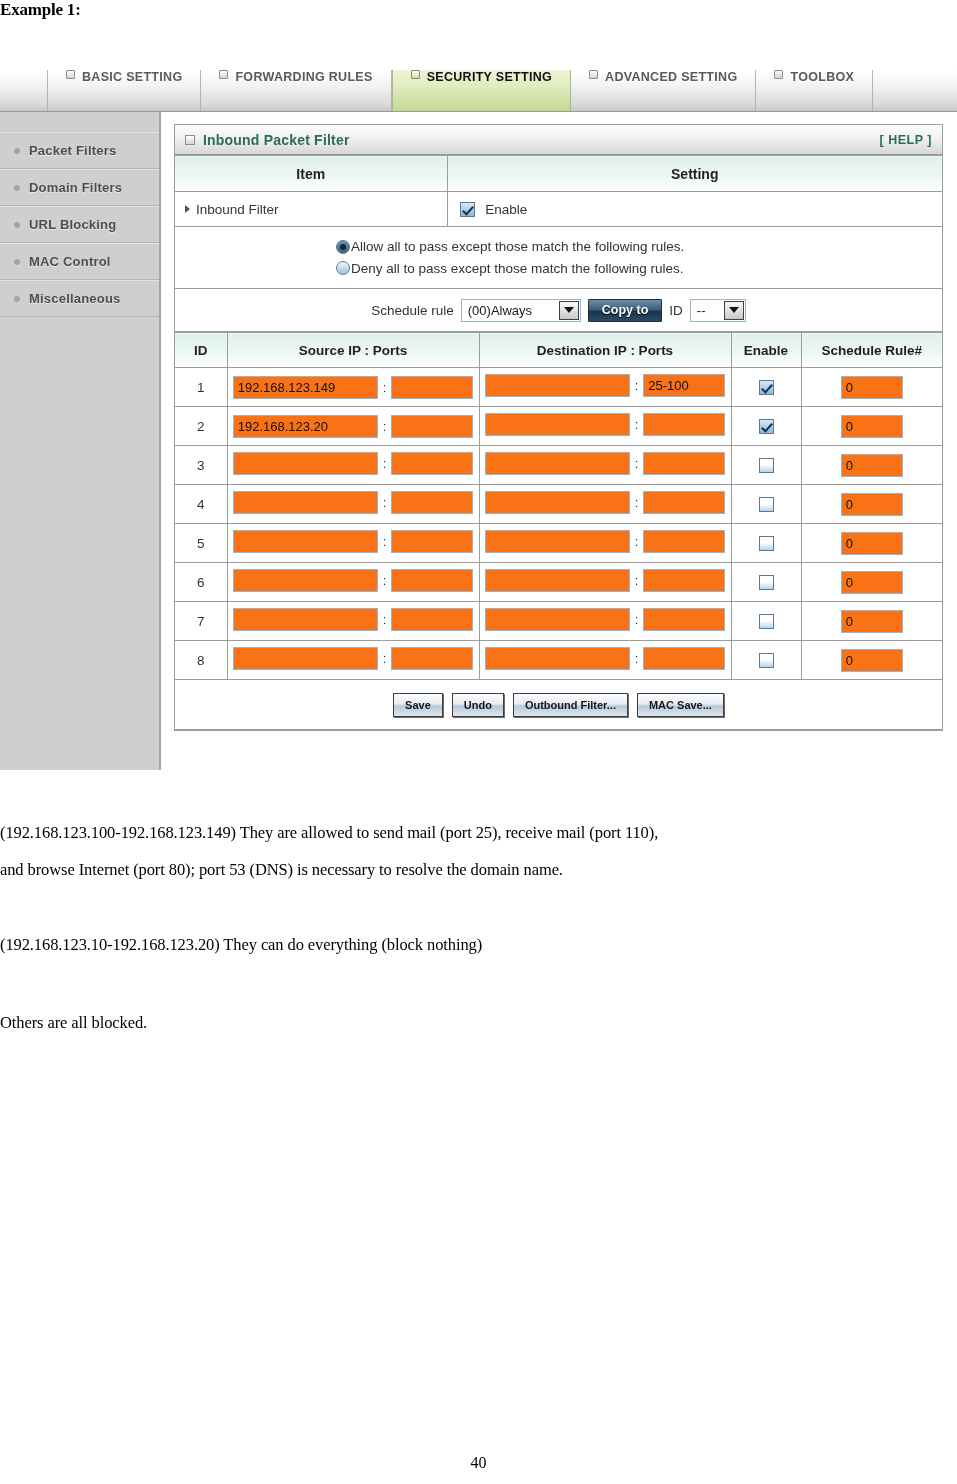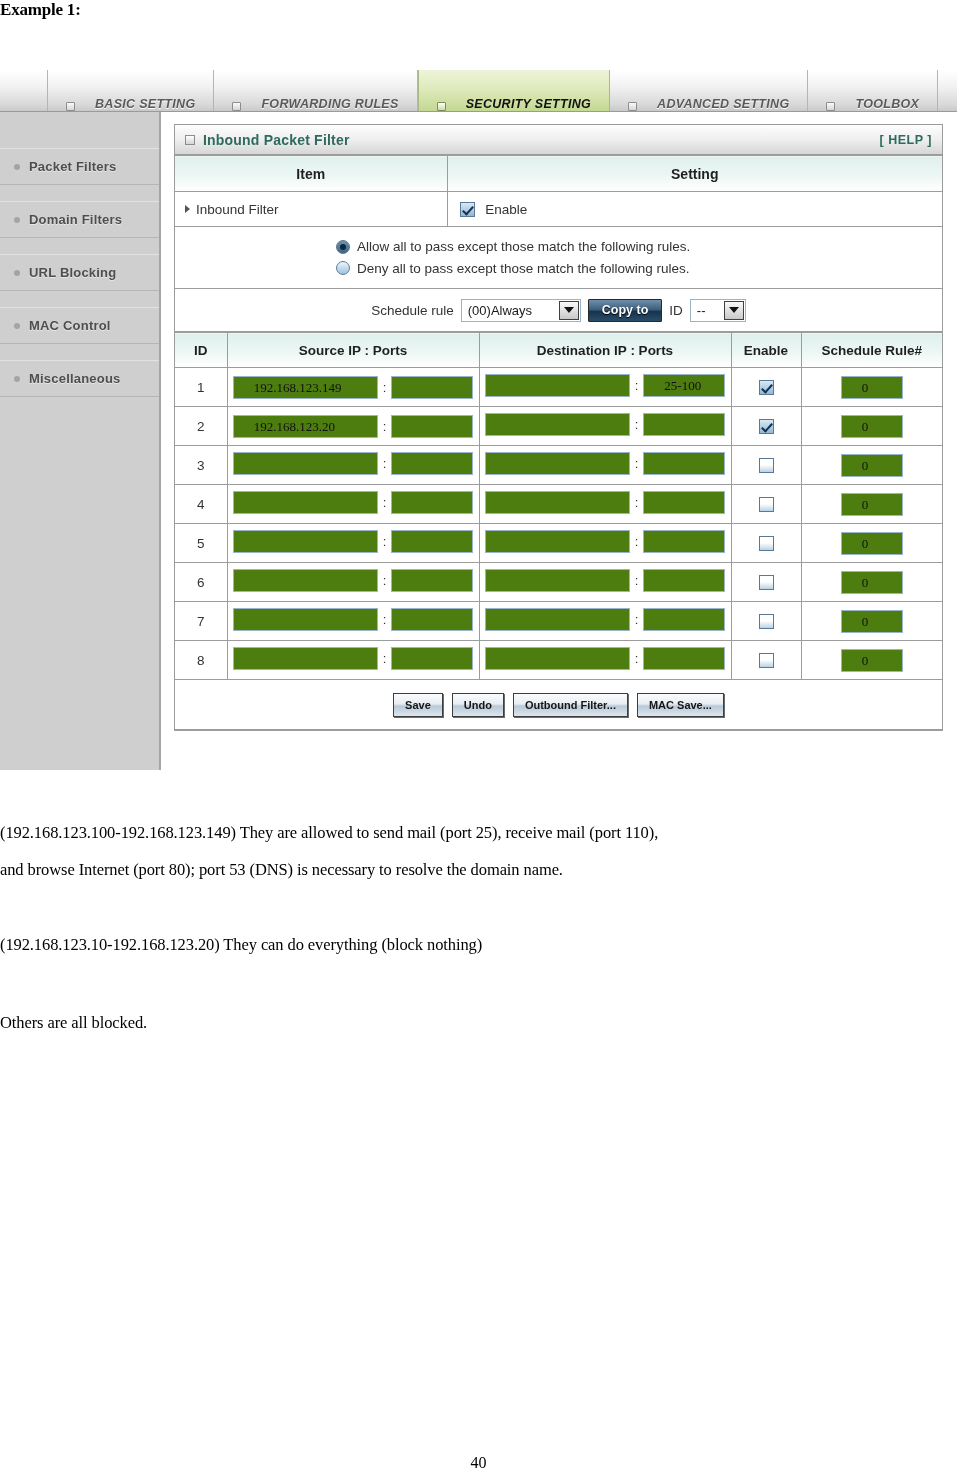--- a/index.html
+++ b/index.html
@@ -42,32 +42,31 @@
     border-bottom: 1px solid #9a9a9a;
     display: flex;
     align-items: stretch;
   }
   .tab-lead {
     width: 48px;
     border-right: 1px solid #b4b4b4;
   }
   .tab {
     display: flex;
-    align-items: flex-end;
+    align-items: flex-start;
     justify-content: center;
-    gap: 20px;
+    gap: 7px;
     padding: 0 18px;
     border-right: 1px solid #b4b4b4;
     font-size: 12.5px;
     font-weight: bold;
     color: #5a5a5a;
     letter-spacing: 0.3px;
     white-space: nowrap;
     text-shadow: 0 1px 0 #ffffff;
-    font-style: italic;
   }
   .tab.active {
     background: linear-gradient(to bottom, #eef4d9 0%, #dfeabc 45%, #c3d892 100%);
     color: #111111;
     border-right: 1px solid #a9b98a;
     border-left: 1px solid #a9b98a;
     text-shadow: none;
   }
   .tab-tail { flex: 1; }
   .tabicon {
@@ -103,21 +102,20 @@
     height: 37px;
     padding-left: 14px;
     border-top: 1px solid #e2e2e2;
     border-bottom: 1px solid #b5b5b5;
     font-size: 13px;
     font-weight: bold;
     color: #4e4e4e;
     letter-spacing: 0.2px;
     background: #cfcfcf;
     text-shadow: 0 1px 0 #e8e8e8;
-    margin-top: 16px;
   }
   .side-bullet {
     width: 6px; height: 6px;
     border-radius: 50%;
     background: #a4a4a4;
     flex: 0 0 auto;
   }
 
   .content {
     flex: 1;
@@ -245,21 +243,21 @@
     background: #10263a;
   }
 
   .radio-block {
     padding: 9px 0 9px 0;
     text-align: center;
   }
   .radio-line {
     display: inline-flex;
     align-items: center;
-    gap: 7px;
+    gap: 1px;
     font-size: 13.5px;
     color: #333;
     line-height: 21px;
     width: 445px;
     text-align: left;
   }
 
   
   .sched-row {
     height: 43px;
@@ -325,26 +323,26 @@
     height: 35px;
   }
   .rules-row td {
     height: 39px;
     text-align: center;
     font-size: 13.5px;
     color: #333;
   }
   .txt {
     border: 1px solid #9ab4cc;
-    background: #4d7c0f;
+    background: #f97316;
     height: 23px;
     font-size: 13px;
     color: #111;
-    padding: 0 20px;
-    font-family: Liberation Serif, serif;
+    padding: 0 4px;
+    font-family: Liberation Sans, sans-serif;
     display: inline-block;
     line-height: 21px;
     text-align: left;
     overflow: hidden;
     white-space: nowrap;
     vertical-align: middle;
   }
   .w-ip { width: 145px; }
   .w-port { width: 82px; }
   .w-sched { width: 62px; }

